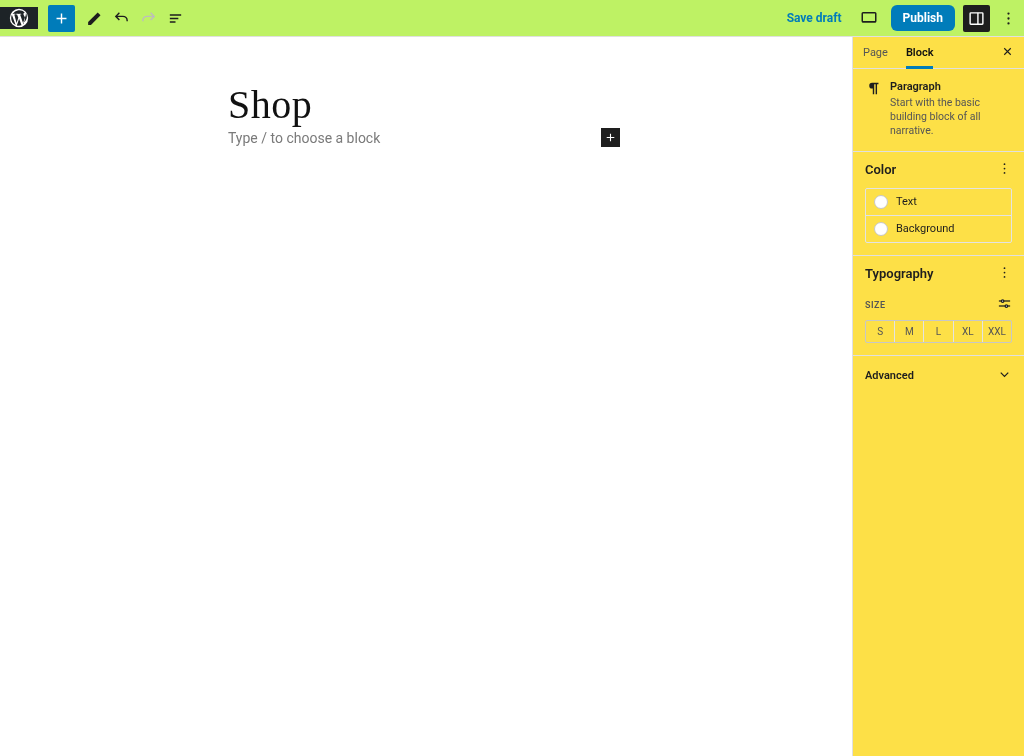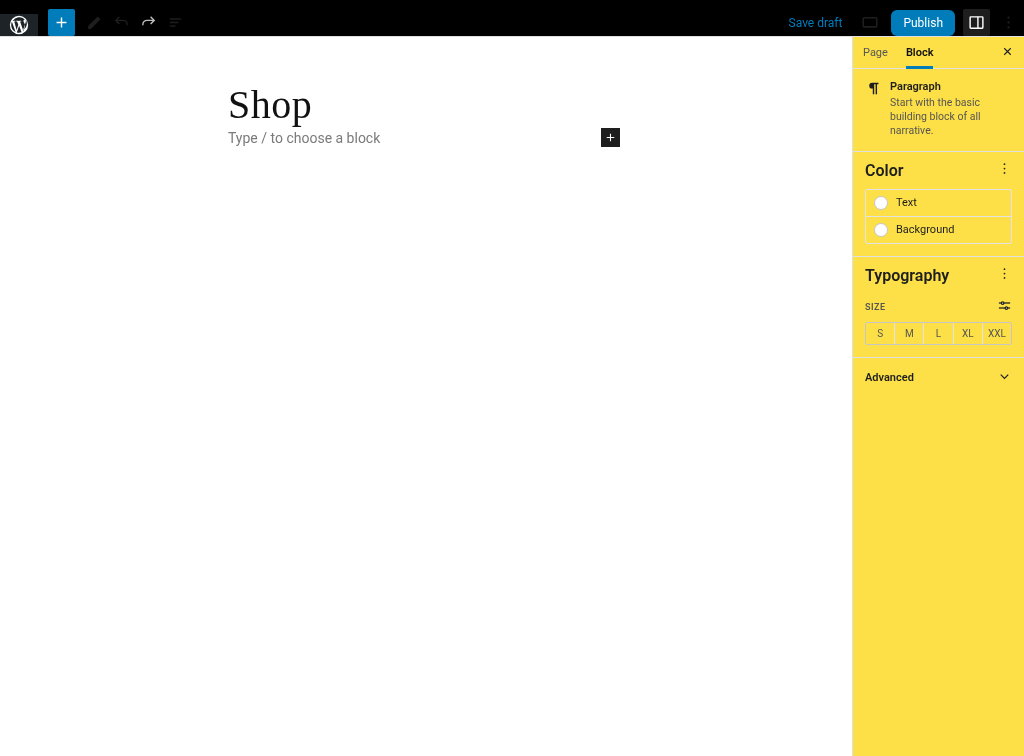--- a/index.html
+++ b/index.html
@@ -1,18 +1,18 @@
 <!DOCTYPE html>
 <html><head>
   <meta charset="utf-8">
   <style>
     * { margin:0; padding:0; box-sizing:border-box; font-family:-apple-system,BlinkMacSystemFont,"Segoe UI",Roboto,Oxygen,Ubuntu,Cantarell,"Helvetica Neue",sans-serif; }
     html,body { width:1024px; height:756px; overflow:hidden; background:#fff; }
 
-    .topbar { position:absolute; top:0; left:0; right:0; height:37px; display:flex; align-items:flex-end; border-bottom:1px solid #e0e0e0; background:#000000; }
+    .topbar { position:absolute; top:0; left:0; right:0; height:37px; display:flex; align-items:center; border-bottom:1px solid #e0e0e0; background:#bef264;font-weight:bold; }
     .wp-corner { width:38px; background:#1d2327; display:flex; align-items:center; justify-content:center; }
     .wp-corner svg { width:22px; height:22px; fill:#fff; }
 
     .toolbar-left { display:flex; align-items:center; padding-left:10px; gap:0; }
     .sq-btn { width:27px; height:27px; display:flex; align-items:center; justify-content:center; border-radius:2px; cursor:pointer; }
     .add-block-btn { background:#007cba; color:#fff; margin-right:6px; }
     .icon-btn { color:#1e1e1e; width:27px; height:27px; display:flex; align-items:center; justify-content:center; cursor:pointer; }
     .icon-btn.dim { color:#bdbdbd; cursor:default; }
 
     .toolbar-right { margin-left:auto; display:flex; align-items:center; gap:8px; padding-right:6px; }
@@ -34,21 +34,21 @@
     .side-tab.active { color:#111; font-weight:600; border-bottom:3px solid #007cba; margin-bottom:-1px; padding-top:2px; }
     .close-x { margin-left:auto; cursor:pointer; color:#1e1e1e; font-size:13px; }
 
     .block-card { padding:11px 12px 12px 12px; display:flex; align-items:flex-start; gap:8px; border-bottom:1px solid #e0e0e0; }
     .block-card .bi svg { width:17px; height:17px; }
     .block-card .txt .name { font-weight:600; font-size:11px; }
     .block-card .txt .desc { font-size:10.5px; color:#555; margin-top:3px; line-height:1.35; }
 
     .panel { border-bottom:1px solid #e0e0e0; }
     .panel-head { display:flex; align-items:center; justify-content:space-between; padding:9px 12px; cursor:pointer; }
-    .panel-head .ptitle { font-weight:600; font-size:16px; }
+    .panel-head .ptitle { font-weight:600; font-size:13px; }
     .panel-body { padding:0 12px 12px; }
 
     .color-list { border:1px solid #e3e3e3; border-radius:2px; }
     .color-row { display:flex; align-items:center; gap:8px; padding:6px 8px; cursor:pointer; }
     .color-row + .color-row { border-top:1px solid #e3e3e3; }
     .swatch { width:14px; height:14px; border-radius:50%; border:1px solid #c7c7c7; background:#fff; }
     .color-row span { font-size:11px; }
 
     .sublabel-row { display:flex; align-items:center; justify-content:space-between; margin-top:4px; }
     .sublabel-row .sub { font-size:9px; letter-spacing:0.5px; color:#555; font-weight:600; }

